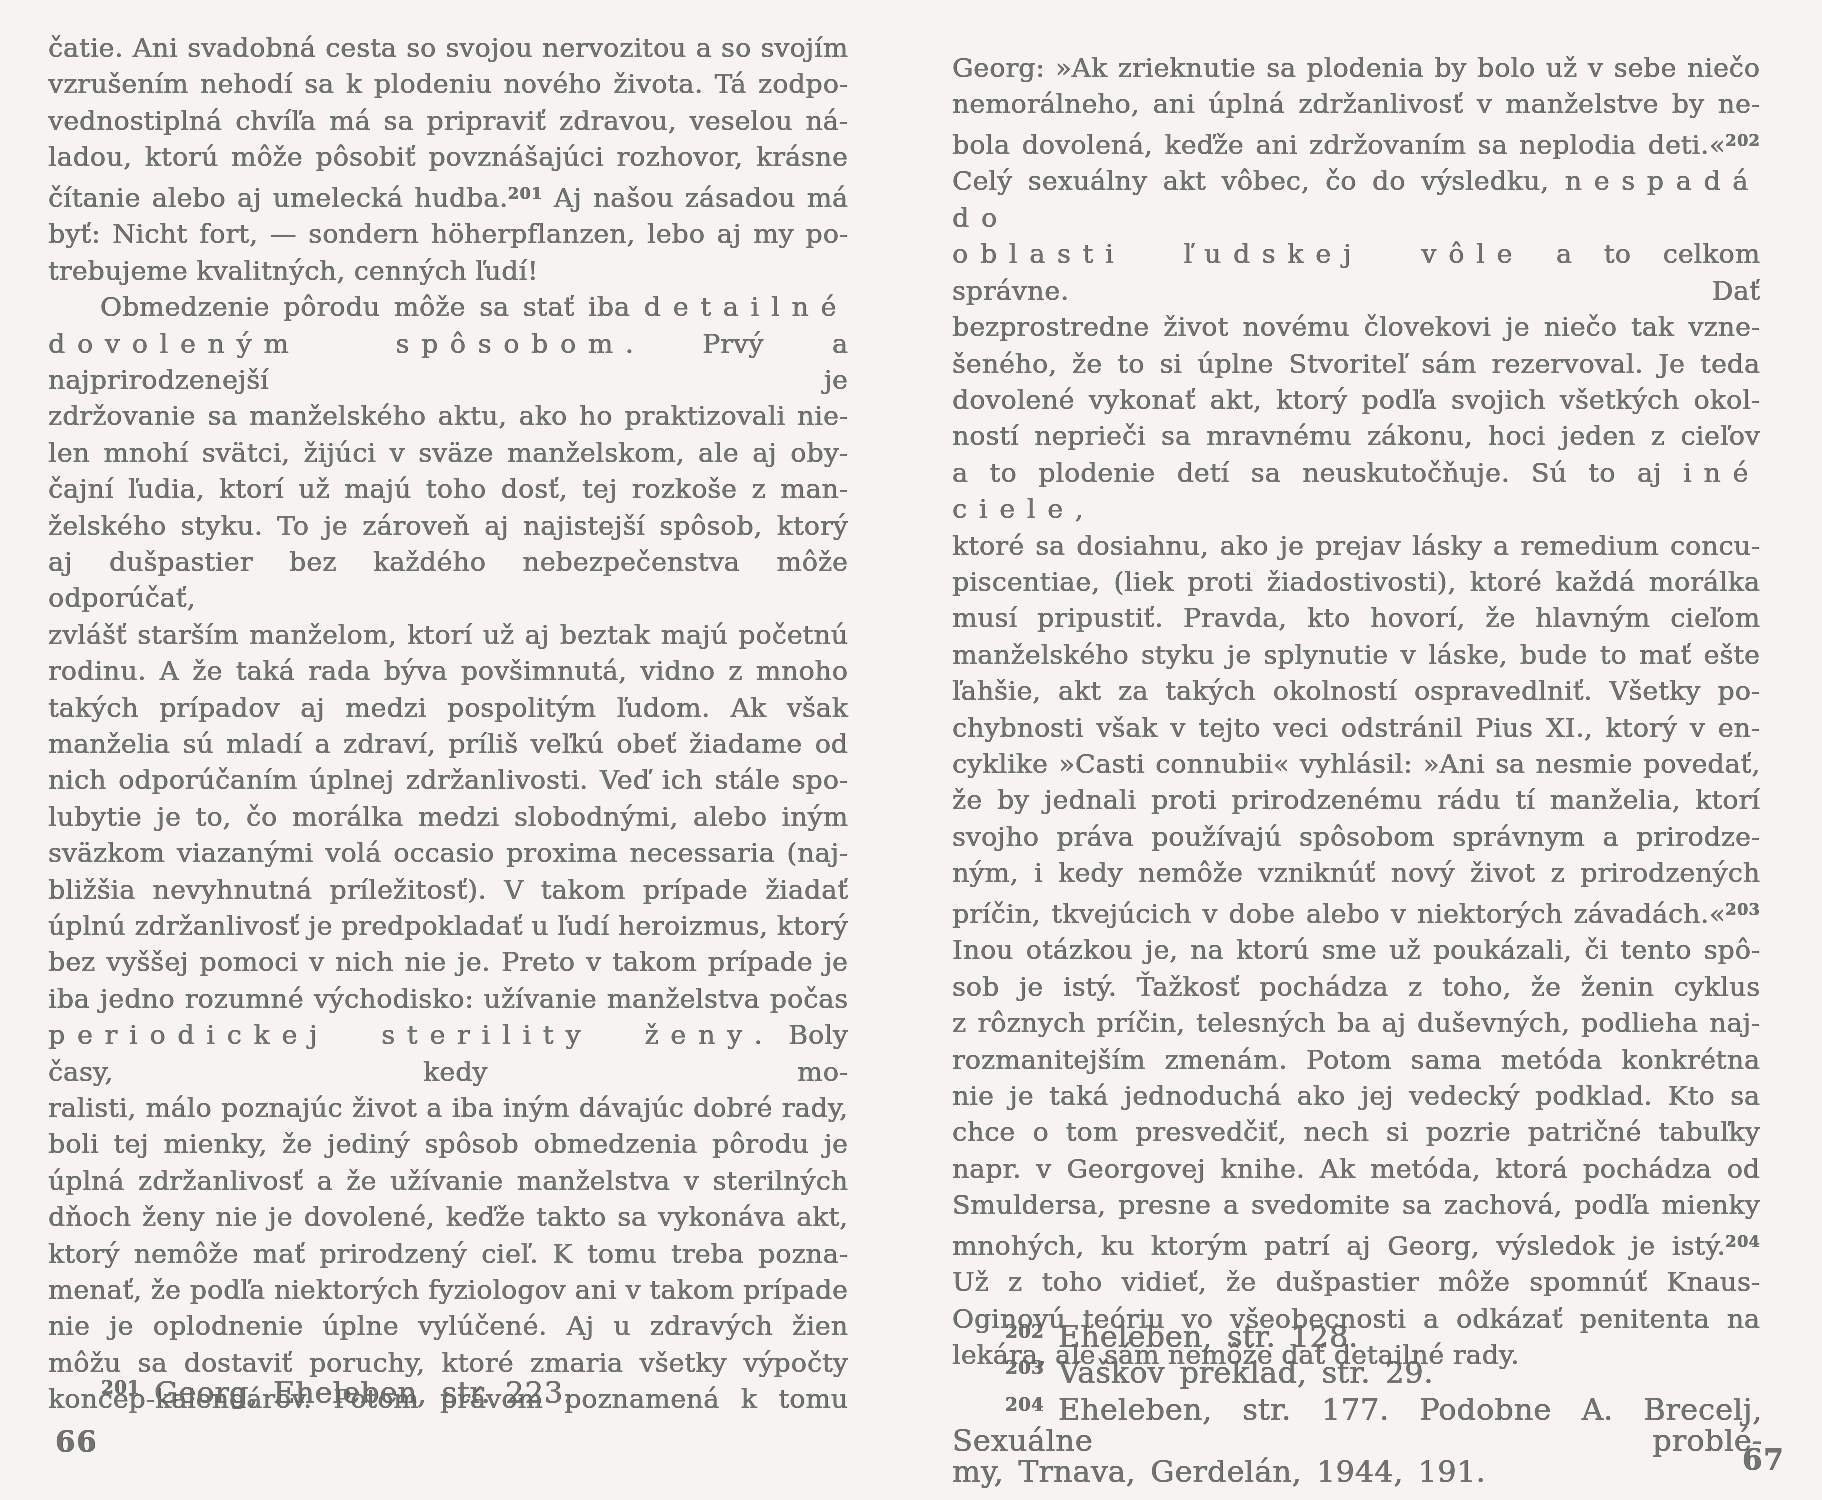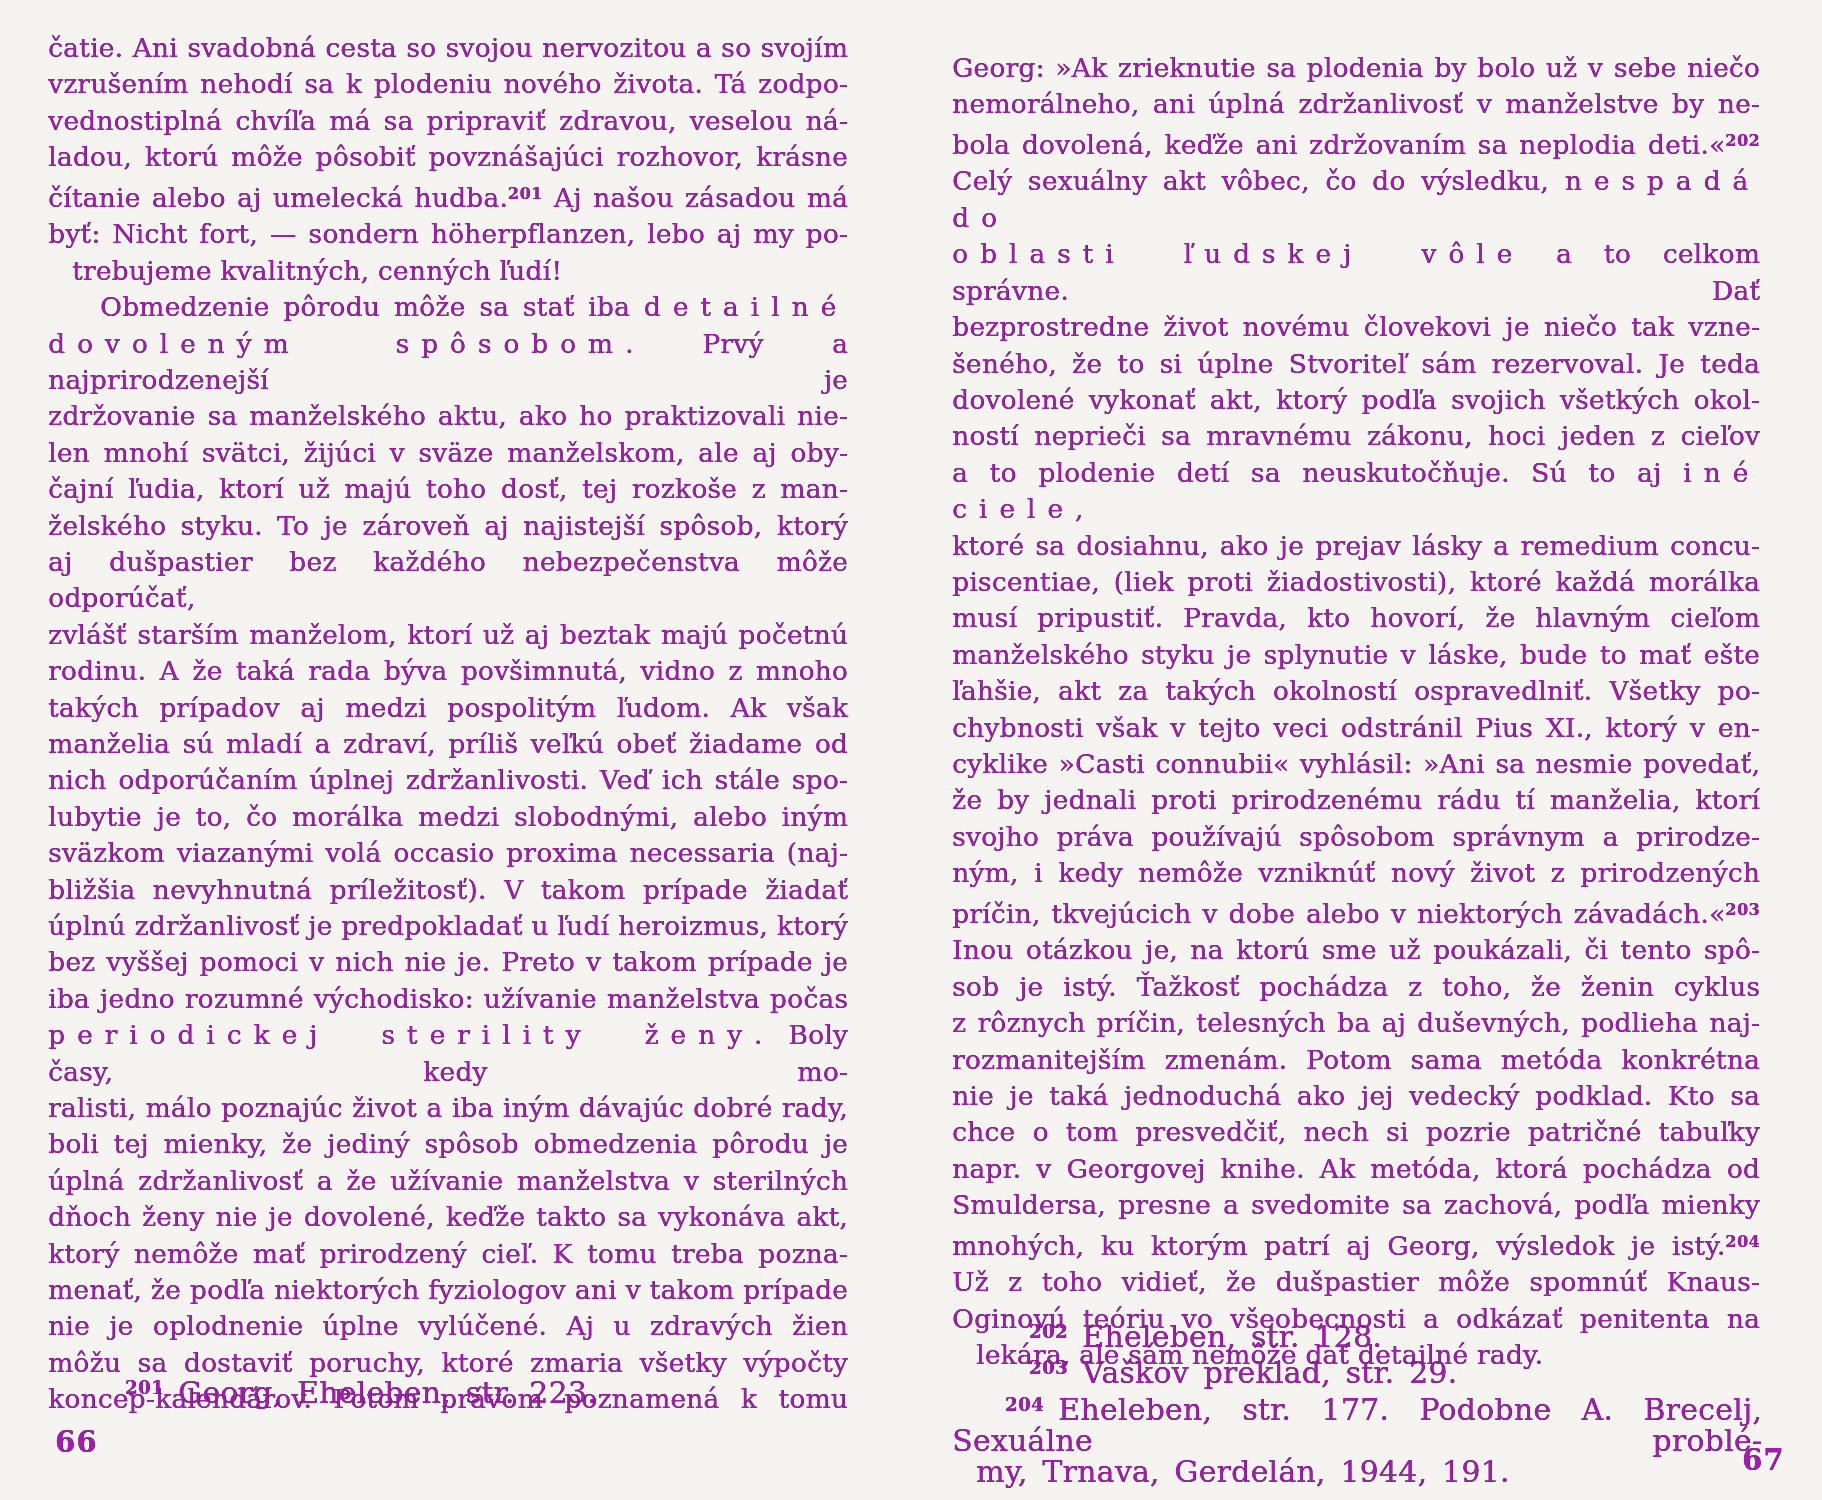--- a/index.html
+++ b/index.html
@@ -8,35 +8,35 @@
     width: 1822px;
     height: 1500px;
     background: #f5f4f0;
     overflow: hidden;
   }
   .spread {
     position: relative;
     width: 1822px;
     height: 1500px;
     font-family: "DejaVu Serif", "Liberation Serif", serif;
-    color: #a21caf;
+    color: #737373;
   }
   .textblock {
     position: absolute;
     font-size: 26.5px;
     line-height: 36.4px;
     letter-spacing: 0.2px;
     text-shadow: 0.25px 0 0 #1b1813;
   }
   .tline {
     text-align: justify;
     text-align-last: justify;
     white-space: normal;
   }
-  .tline.tend { text-align-last: left; margin-left: 24px; }
+  .tline.tend { text-align-last: left; }
   .tline.tind { text-indent: 52px; }
   .sperr {
     letter-spacing: 0.45em;
     word-spacing: 0.55em;
   }
   .supref {
     font-size: 0.60em;
     vertical-align: 0.52em;
     font-weight: bold;
     letter-spacing: 0.5px;

